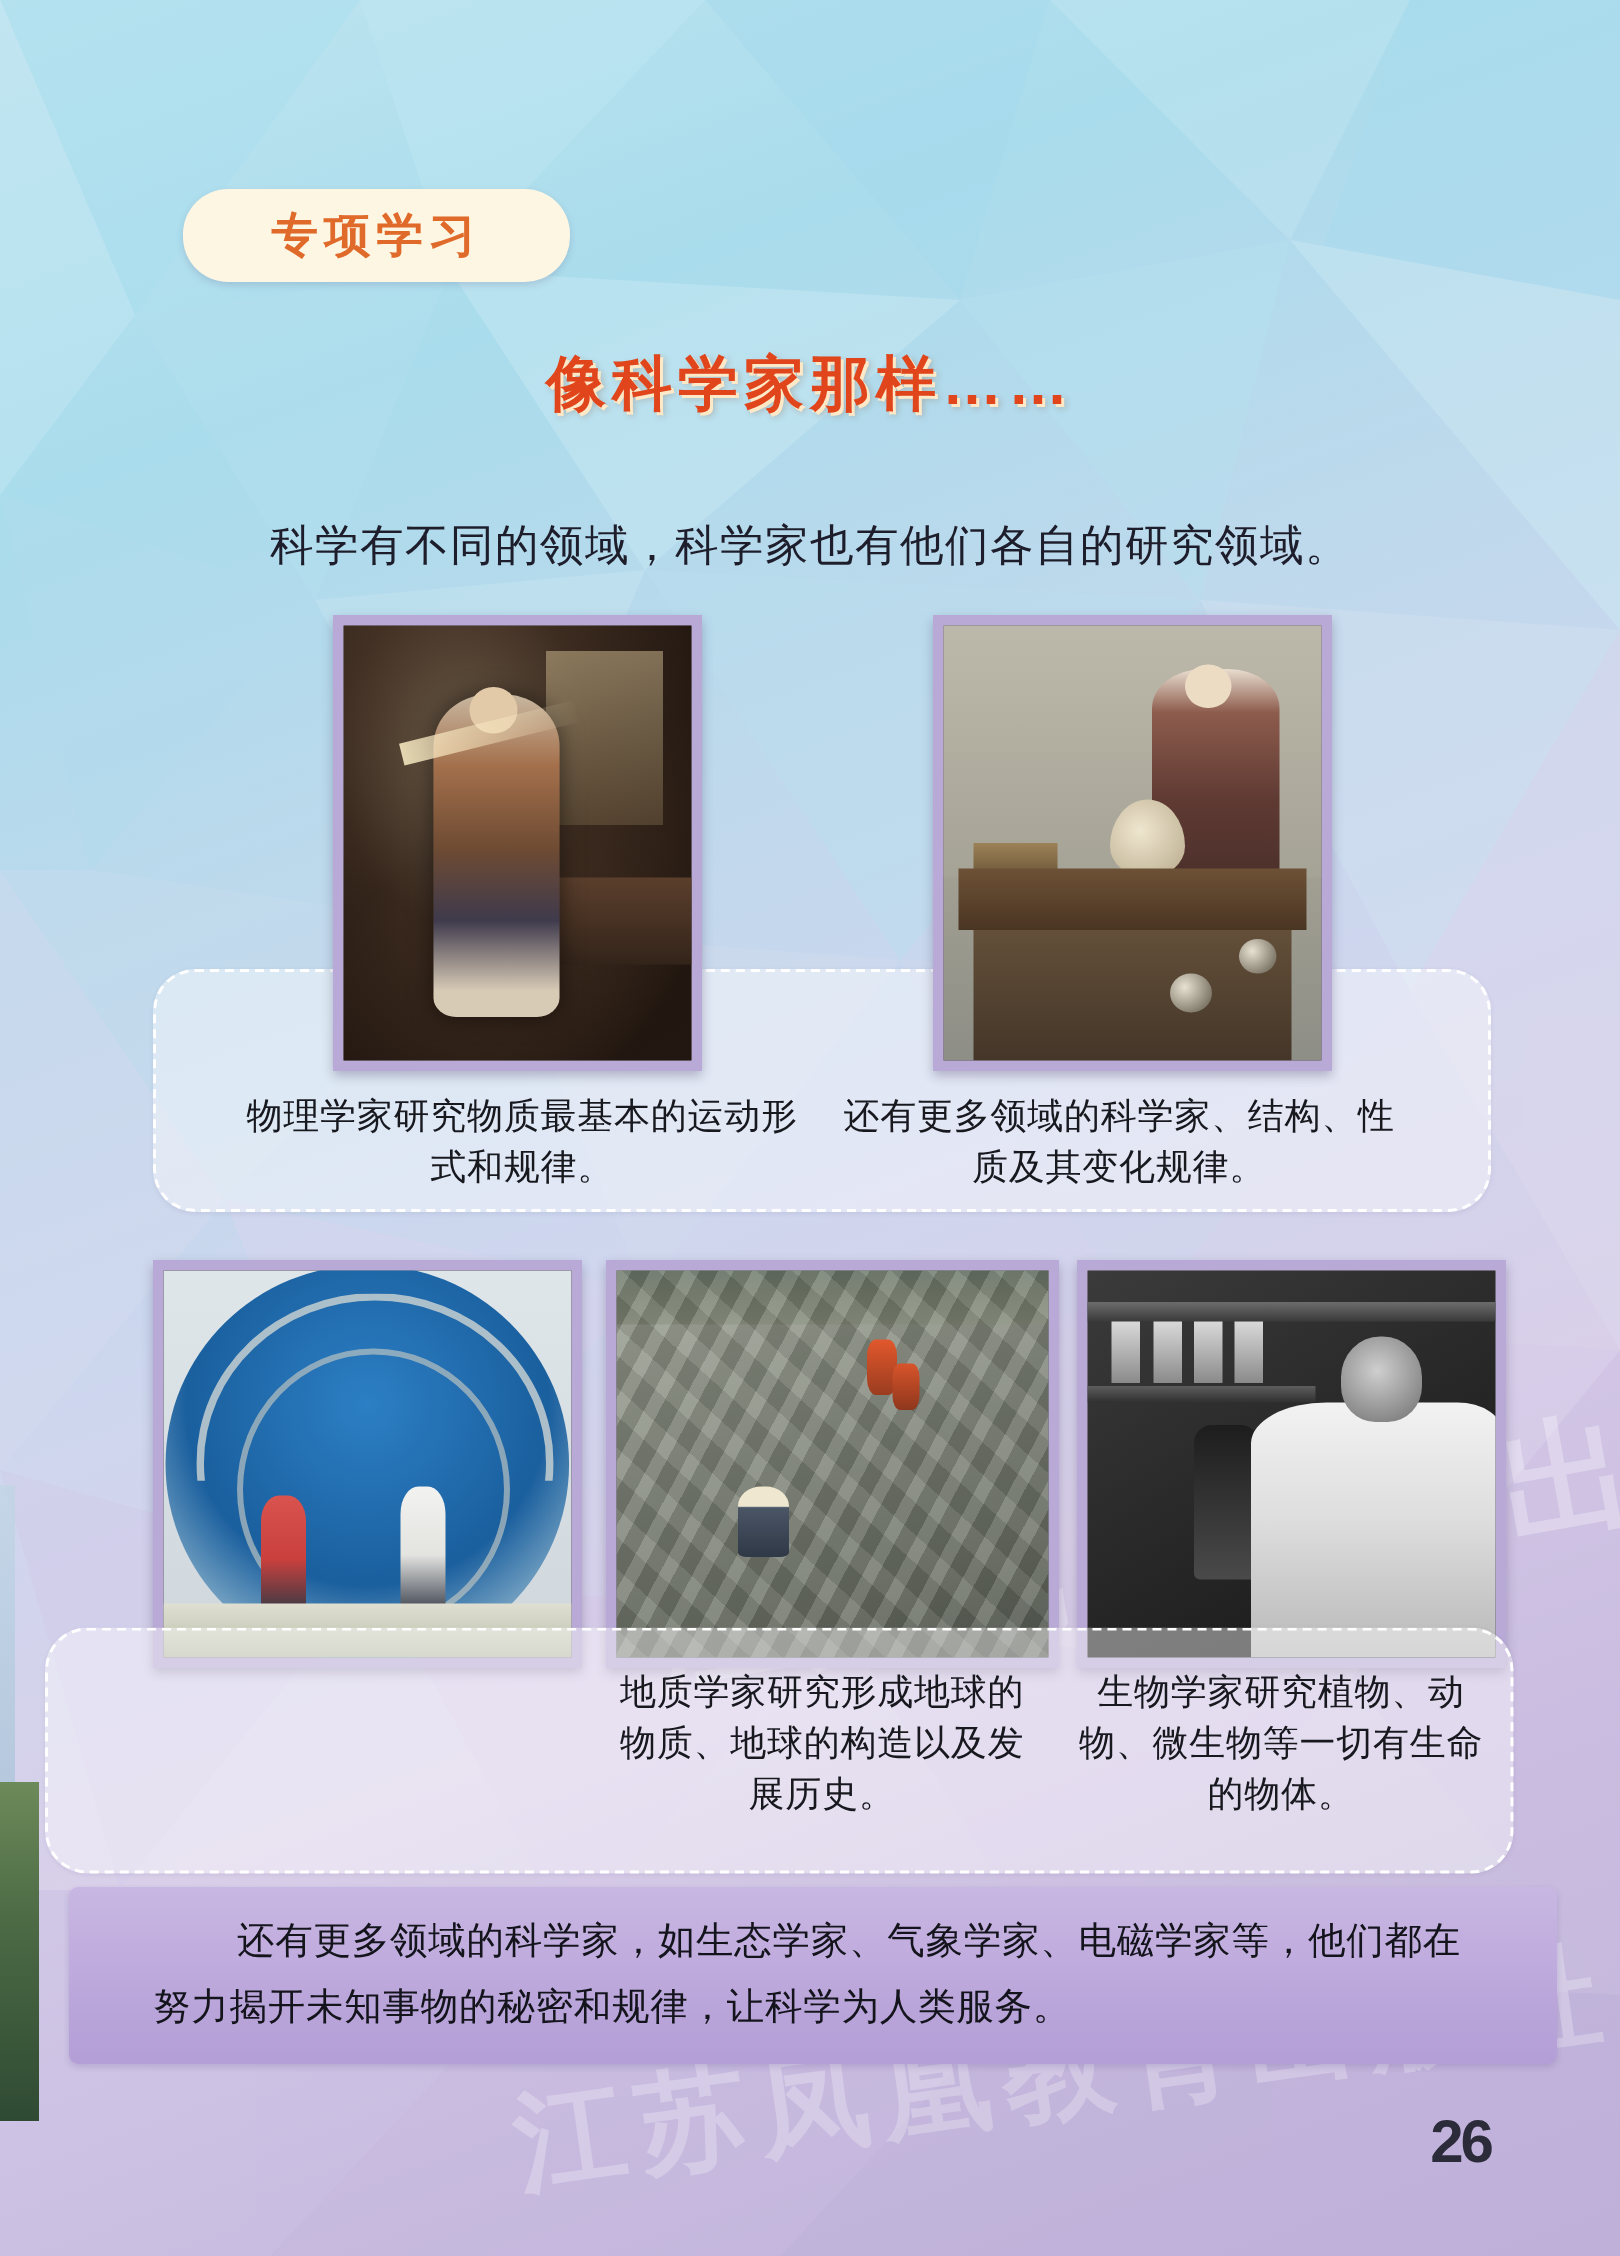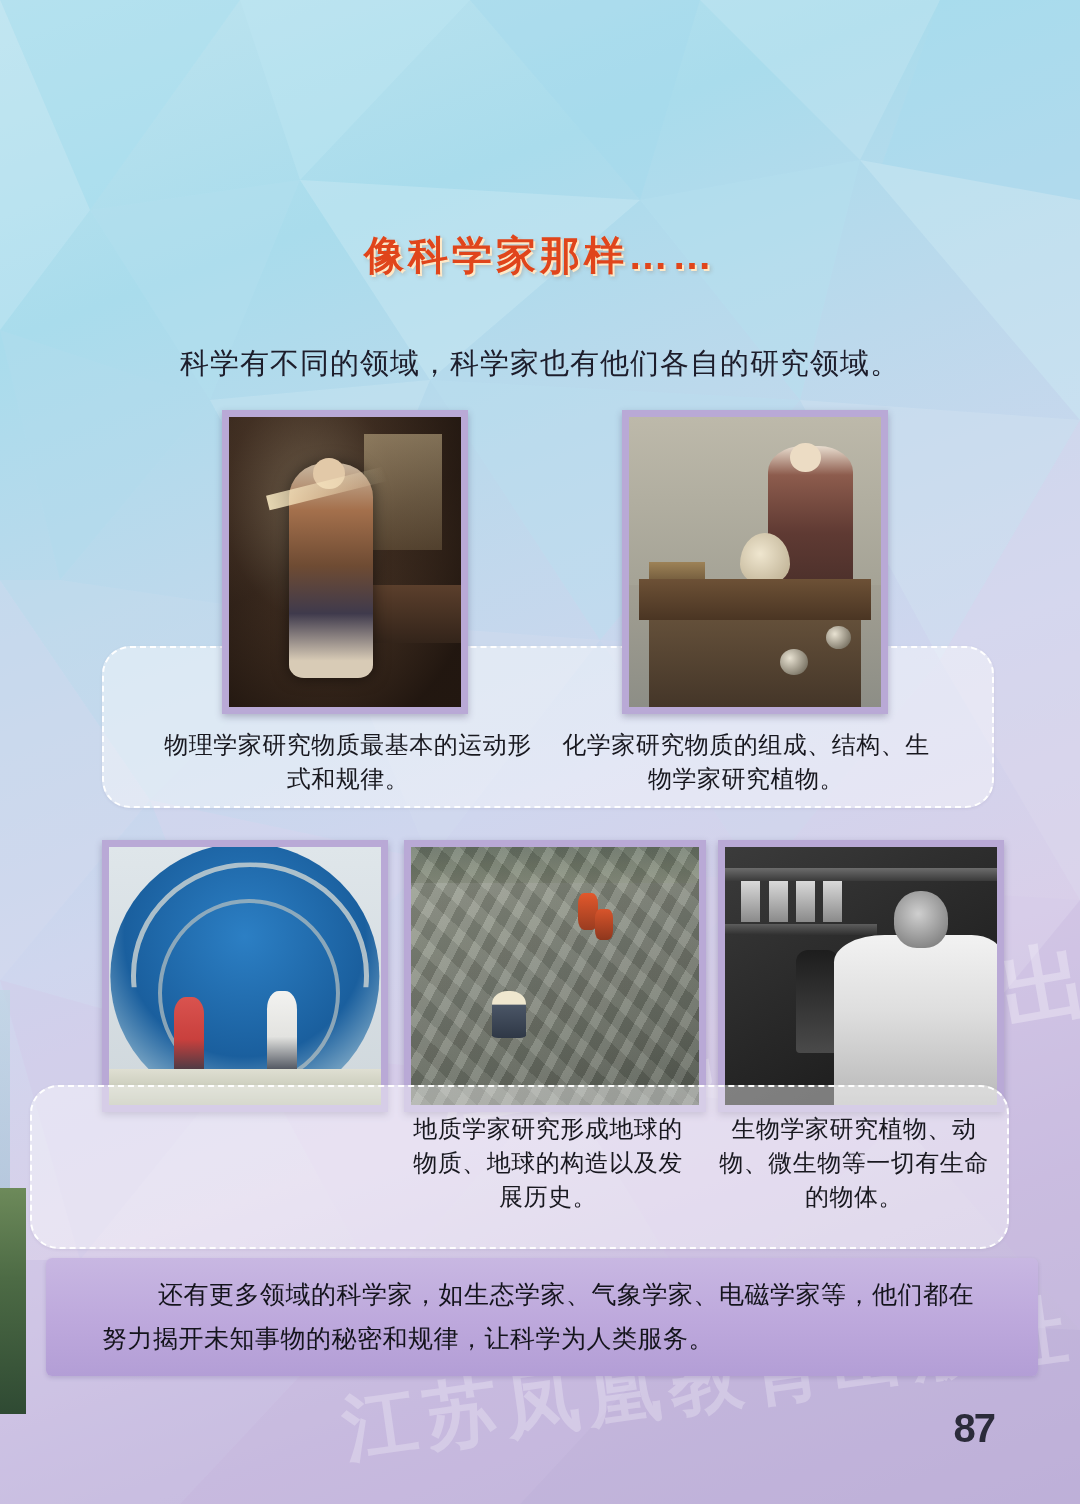--- a/index.html
+++ b/index.html
@@ -382,20 +382,23 @@
       </g>
     </svg>
   </div>
 
   <div class="edge-strip"></div>
   <div class="edge-sliver"></div>
 
   <div class="watermark">江苏凤凰教育出版社</div>
   <div class="watermark2">江苏凤凰教育出版社</div>
 
+  <div class="topic-tab">
+    <span>专项学习</span>
+  </div>
 
   <div class="main-title">像科学家那样……</div>
 
   <div class="intro">科学有不同的领域，科学家也有他们各自的研究领域。</div>
 
   <div class="panel panel-top"></div>
 
   <div class="photo" id="photo-newton">
     <div class="inner newton-bg">
       <div class="nt-window"></div>
@@ -414,21 +417,21 @@
       <div class="ch-book"></div>
       <div class="ch-flask"></div>
       <div class="ch-table"></div>
       <div class="ch-legs"></div>
       <div class="ch-ball1"></div>
       <div class="ch-ball2"></div>
     </div>
   </div>
 
   <div class="caption" id="cap-physics">物理学家研究物质最基本的运动形式和规律。</div>
-  <div class="caption" id="cap-chemistry">化学家研究物质的组成、结构、生物学家研究植物。</div>
+  <div class="caption" id="cap-chemistry">还有更多领域的科学家、结构、性质及其变化规律。</div>
 
   <div class="photo" id="photo-astronomy">
     <div class="inner astro-bg">
       <div class="as-circle"></div>
       <div class="as-arc1"></div>
       <div class="as-arc2"></div>
       <div class="as-person-red"></div>
       <div class="as-person-white"></div>
       <div class="as-ground"></div>
     </div>
@@ -460,15 +463,15 @@
 
   <div class="panel panel-bottom"></div>
 
   <div class="caption" id="cap-biology">生物学家研究植物、动物、微生物等一切有生命的物体。</div>
   <div class="caption" id="cap-geology">地质学家研究形成地球的物质、地球的构造以及发展历史。</div>
 
   <div class="closing">
     <p>还有更多领域的科学家，如生态学家、气象学家、电磁学家等，他们都在努力揭开未知事物的秘密和规律，让科学为人类服务。</p>
   </div>
 
-  <div class="page-number">87</div>
+  <div class="page-number">26</div>
 
 </div>
 
 </body></html>

